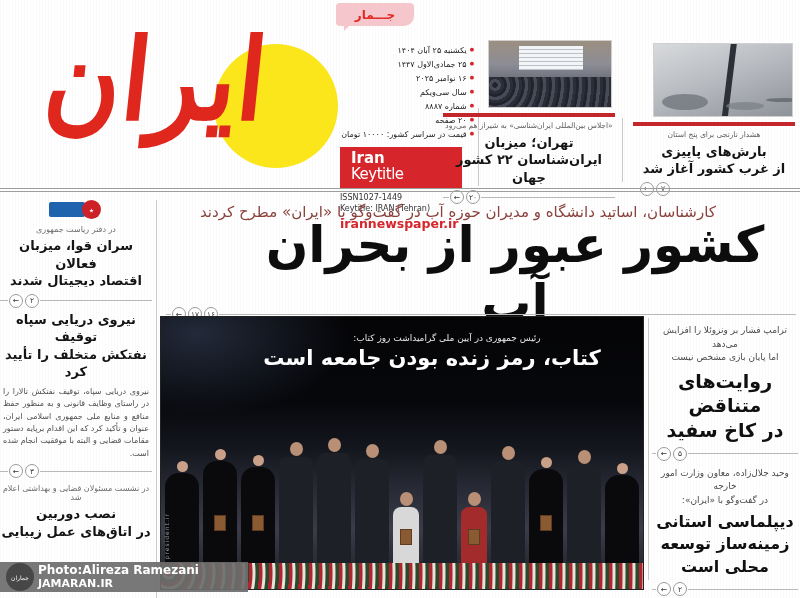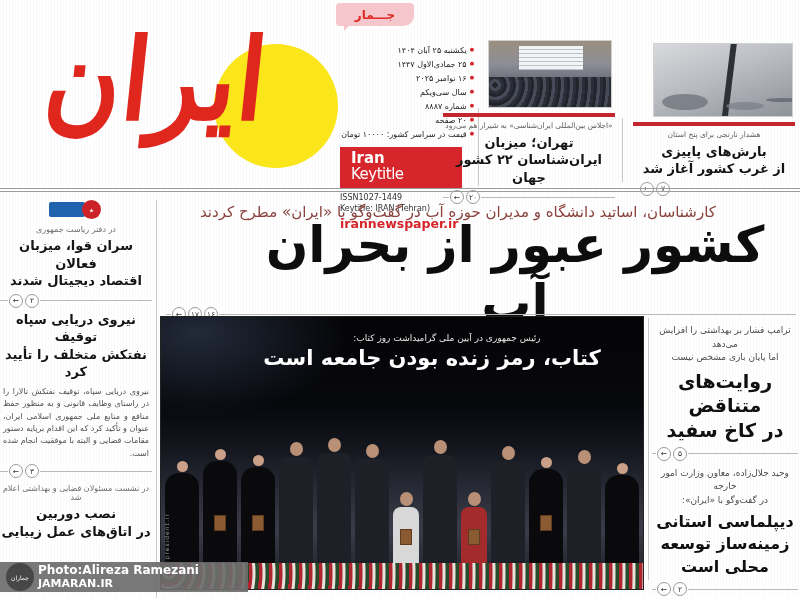--- a/index.html
+++ b/index.html
@@ -320,21 +320,21 @@
     <div class="mp-kicker rtl">رئیس جمهوری در آیین ملی گرامیداشت روز کتاب:</div>
     <div class="mp-title rtl">کتاب، رمز زنده بودن جامعه است</div>
     <div class="mp-credit">president.ir</div>
   </div>
 
   <div class="vline" style="left:648px; top:318px; height:262px;"></div>
 
   <div class="right-col">
 
     <div>
-      <div class="r-kicker rtl pre">ترامپ فشار بر بهداشتی را افزایش می‌دهد
+      <div class="r-kicker rtl pre">ترامپ فشار بر ونزوئلا را افزایش می‌دهد
 اما پایان بازی مشخص نیست</div>
       <div class="r-head1 rtl pre">روایت‌های متناقض
 در کاخ سفید</div>
       <div class="pg-row">
         <span class="pg-line" style="width:4px"></span>
         <span class="pg-c">←</span>
         <span class="pg-c">۵</span>
         <span class="pg-line" style="flex:1"></span>
       </div>
     </div>

